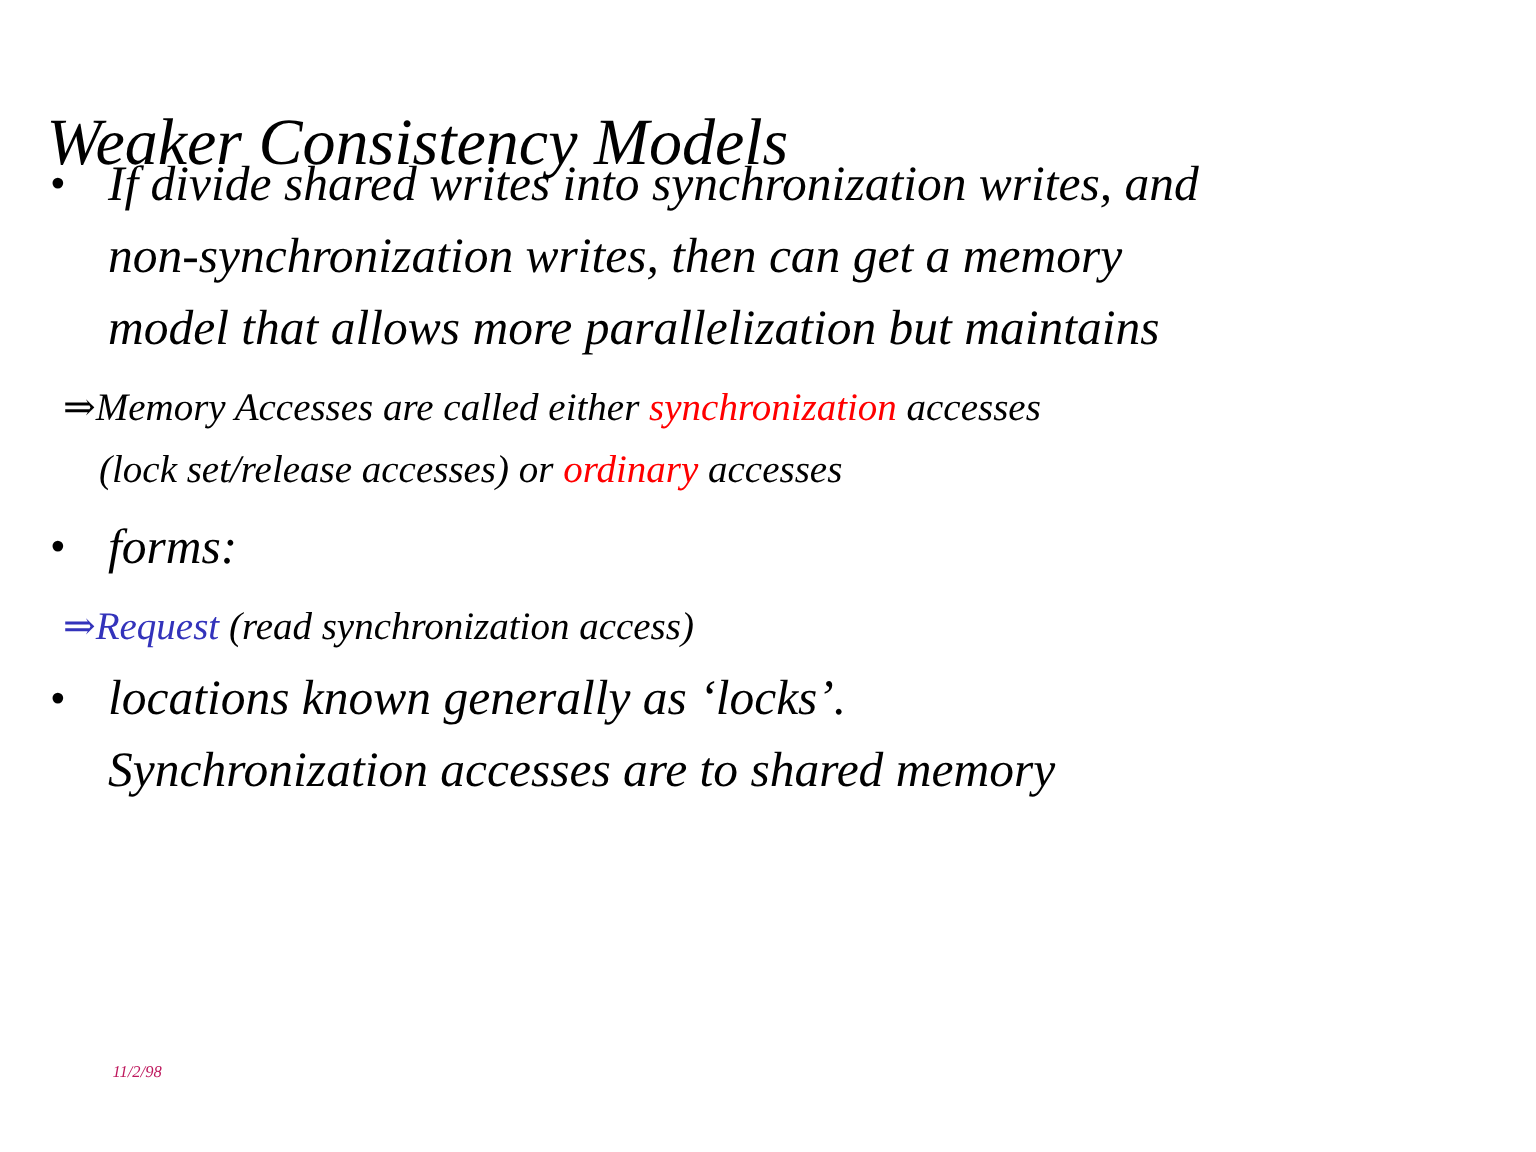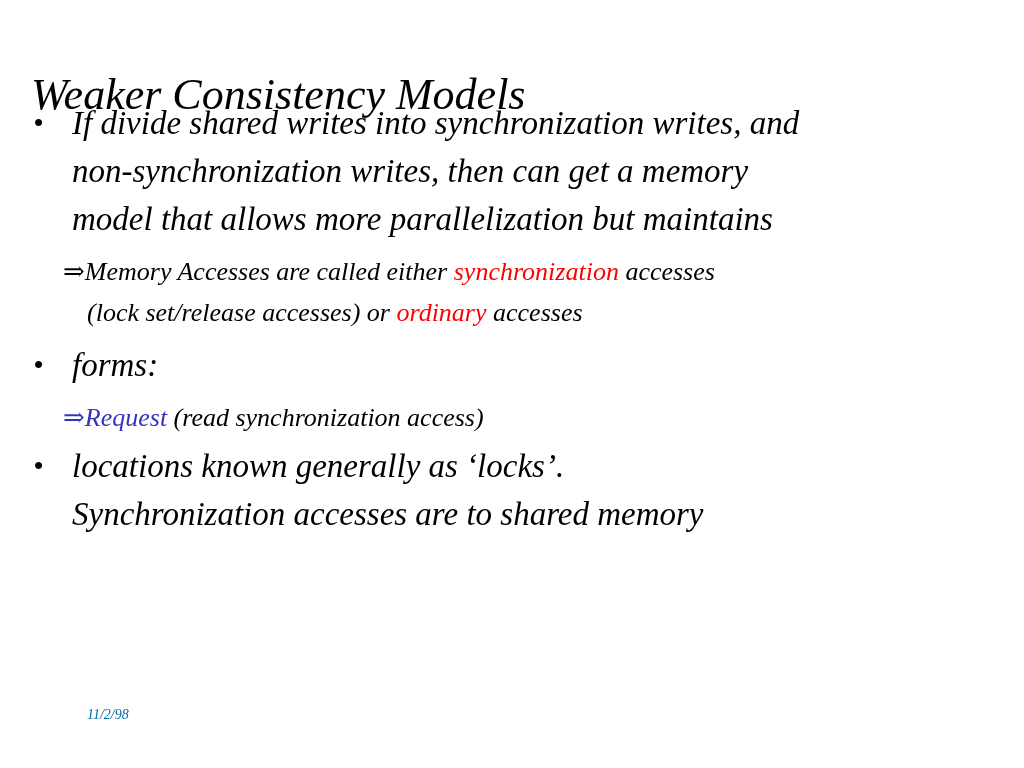--- a/index.html
+++ b/index.html
@@ -62,44 +62,44 @@
     font-size: 30px;
     line-height: 48px;
   }
   .bullet-l1 .bullet-text {
     display: block;
   }
 
   
   .bullet-l2 {
     position: relative;
-    padding-left: 87px;
+    padding-left: 66px;
     font-size: 26px;
     line-height: 41px;
     width: 975px;
     box-sizing: border-box;
     text-indent: -24px;
   }
   .bullet-l2 .arrow-mark {
     font-size: 26px;
   }
   .spacer-sm { height: 8px; }
   .spacer-xs { height: 4px; }
 
   .red { color: #ff0000; }
   .blue { color: #3333bb; }
 
   
   .footer-date {
     position: absolute;
-    left: 87px;
+    left: 75px;
     top: 706px;
-    font-size: 14px;
+    font-size: 11px;
     line-height: 18px;
-    color: #0369a1;
+    color: #be185d;
   }
 </style>
 </head>
 <body>
 
 <div id="slide">
 
   <h1 class="slide-title">Weaker Consistency Models</h1>
 
   <div class="body-block">

